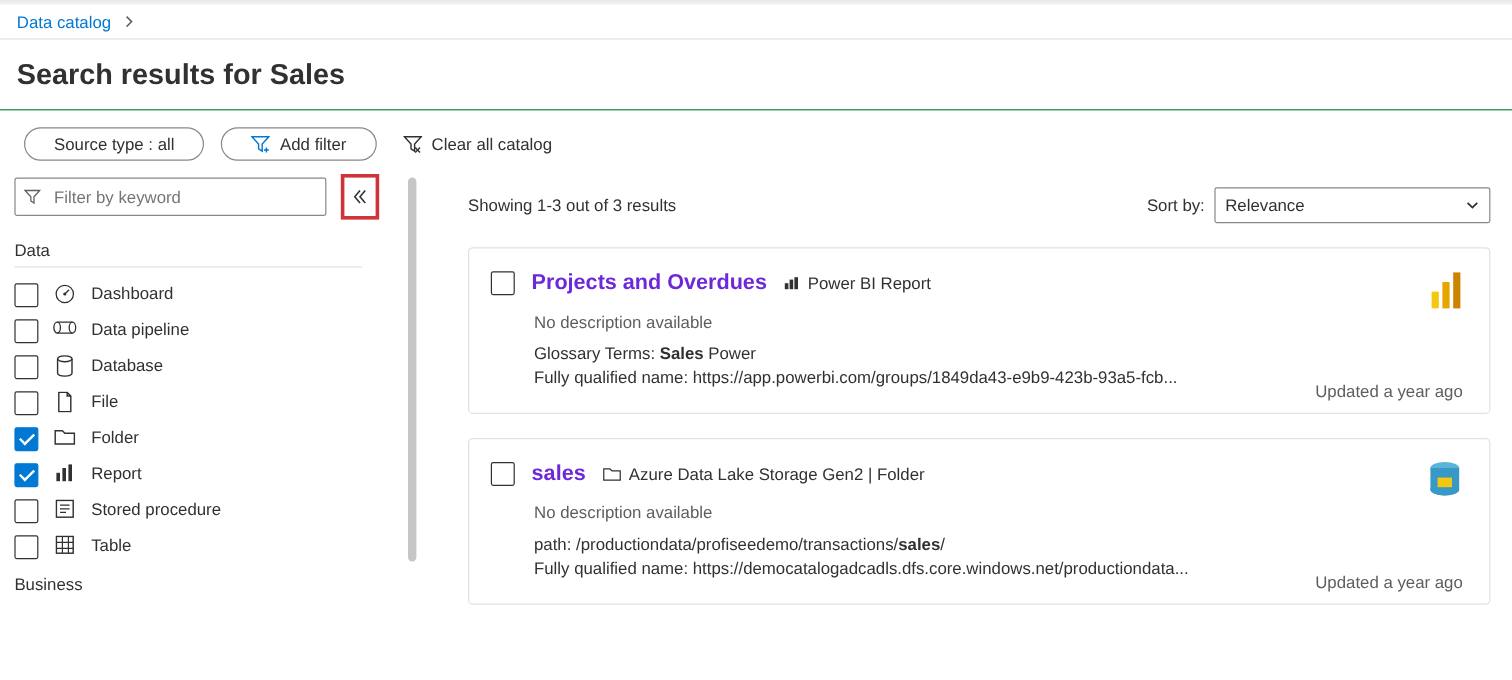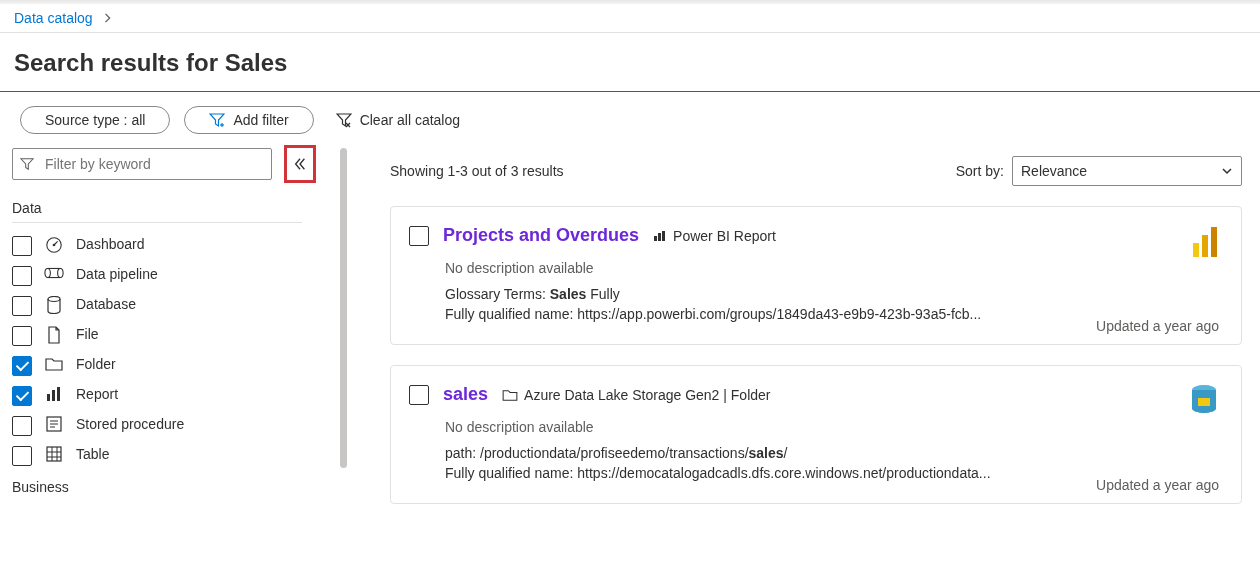--- a/index.html
+++ b/index.html
@@ -443,21 +443,21 @@
       <div class="type-icon">
         <svg width="28" height="34" viewBox="0 0 28 34">
             <rect x="2" y="18" width="6" height="14" fill="#f2c811"></rect>
             <rect x="11" y="10" width="6" height="22" fill="#e6a600"></rect>
             <rect x="20" y="2" width="6" height="30" fill="#cc8400"></rect>
           </svg>
       </div>
       <div class="card-body">
         <div class="no-desc">No description available</div>
         <div class="card-line">
-          <span>Glossary Terms: </span><span class="card-bold">Sales</span><span> Fully</span>
+          <span>Glossary Terms: </span><span class="card-bold">Sales</span><span> Power</span>
         </div>
         <div class="card-line">Fully qualified name: https://app.powerbi.com/groups/1849da43-e9b9-423b-93a5-fcb...</div>
       </div>
       <div class="card-footer">Updated a year ago</div>
     </div>
 
     <div class="result-card">
       <div class="card-top">
         <div class="card-checkbox"></div>
         <span class="card-title">sales</span>

